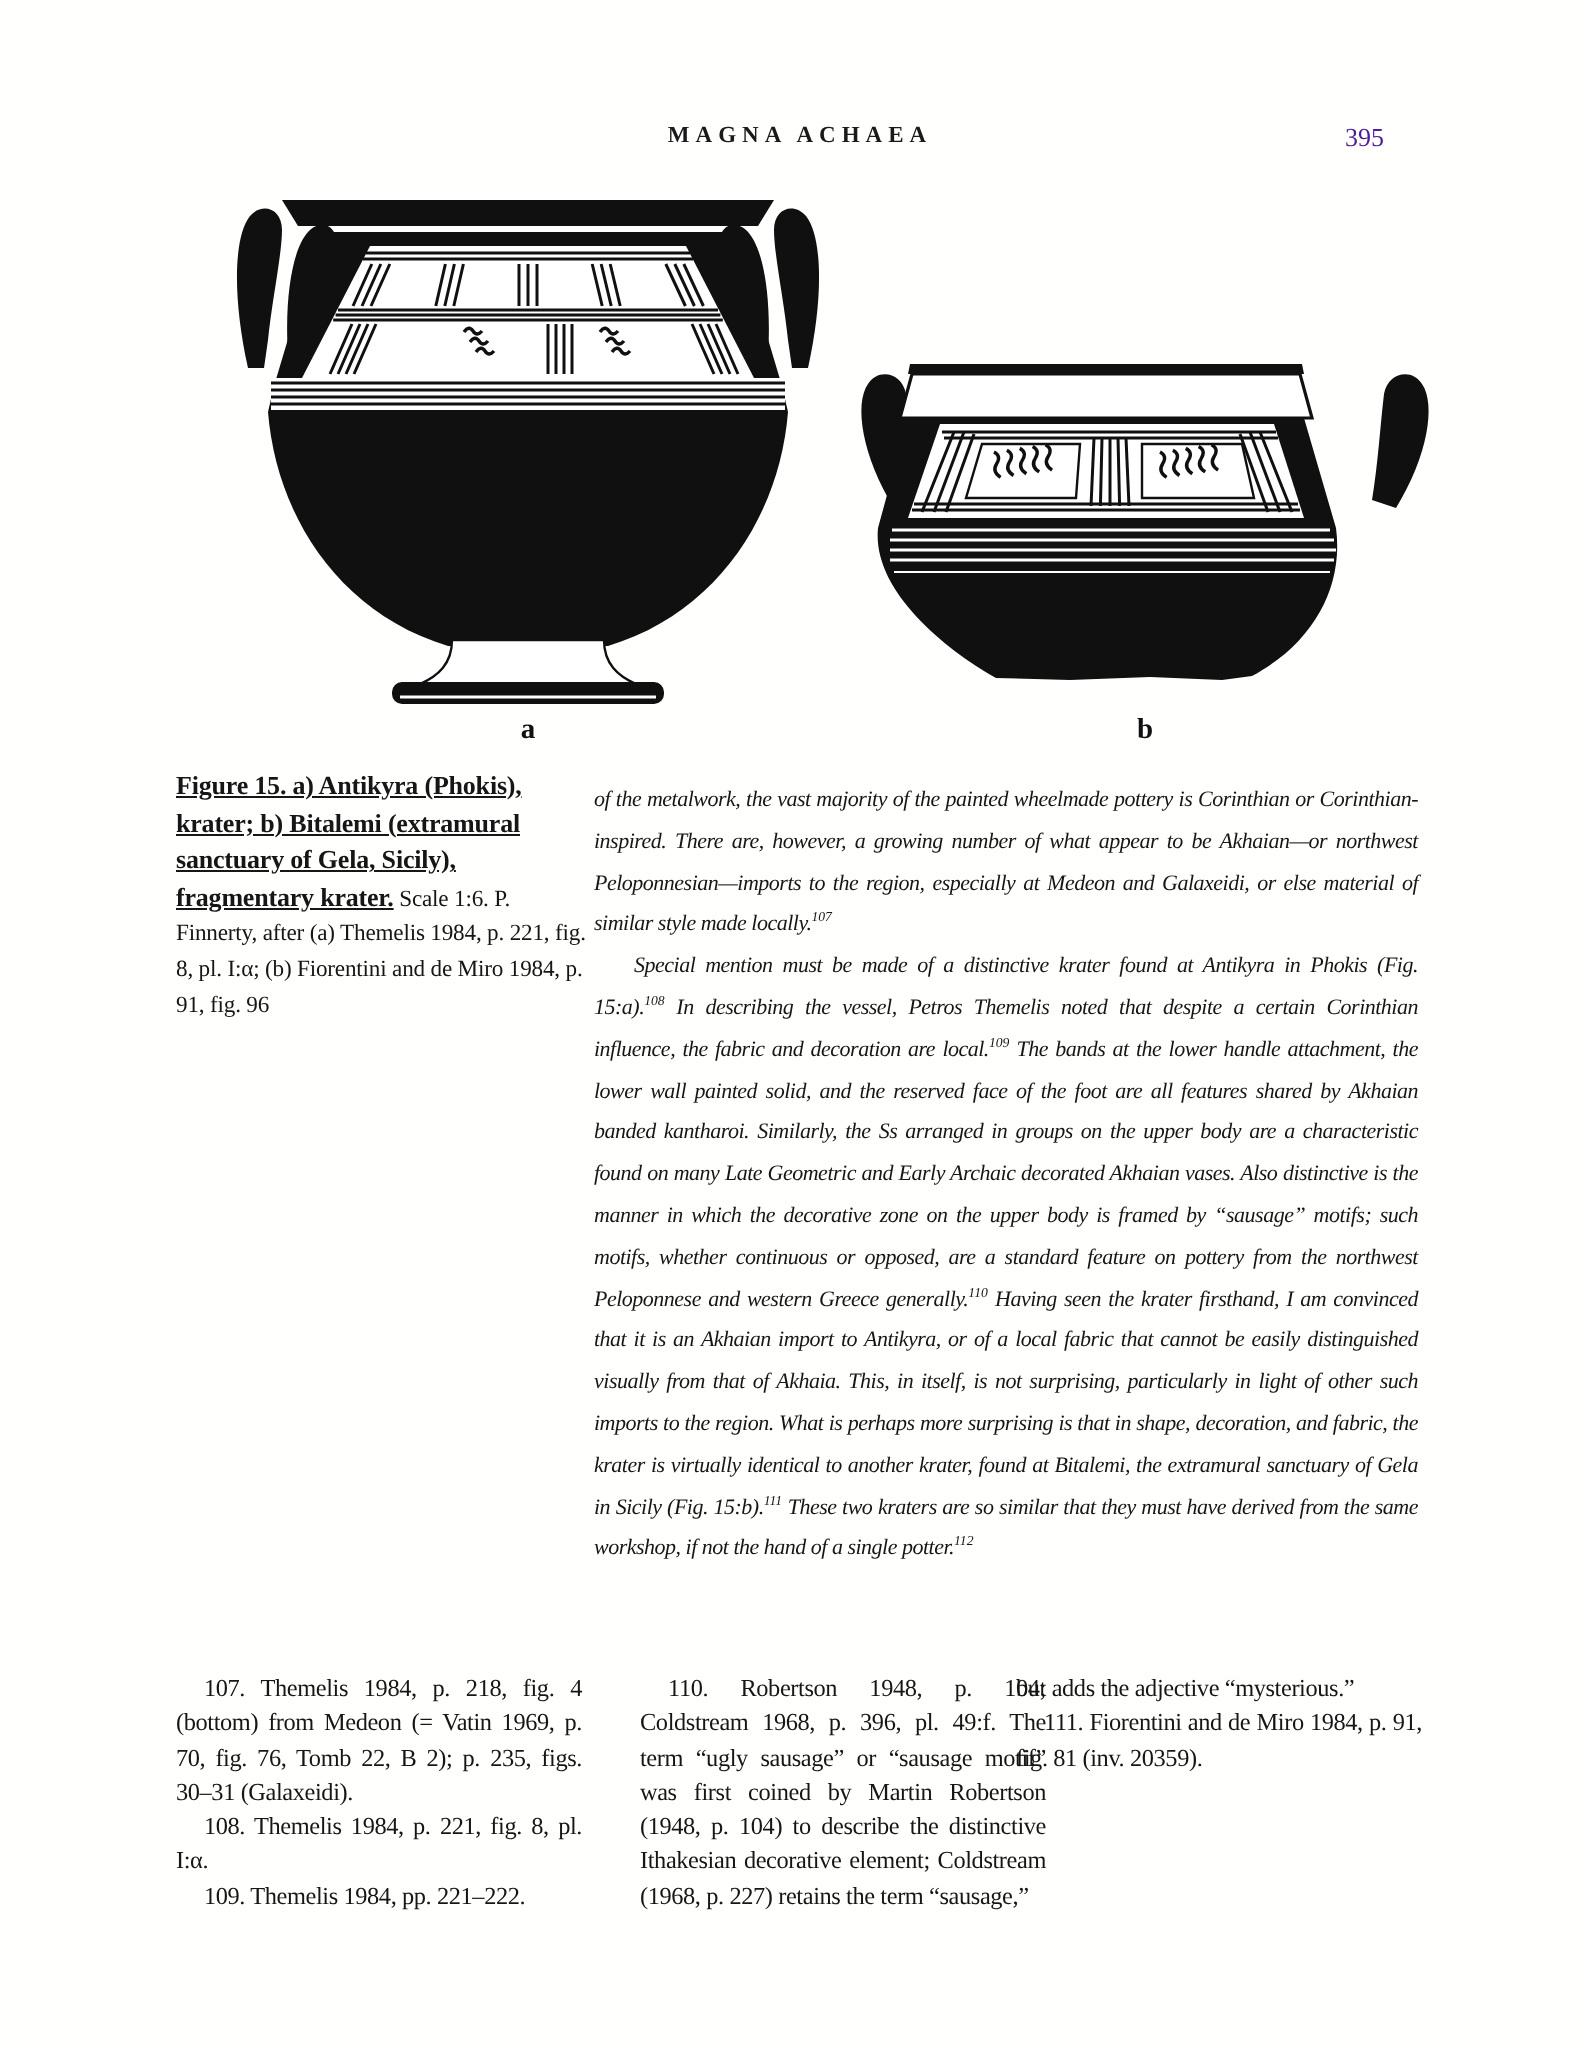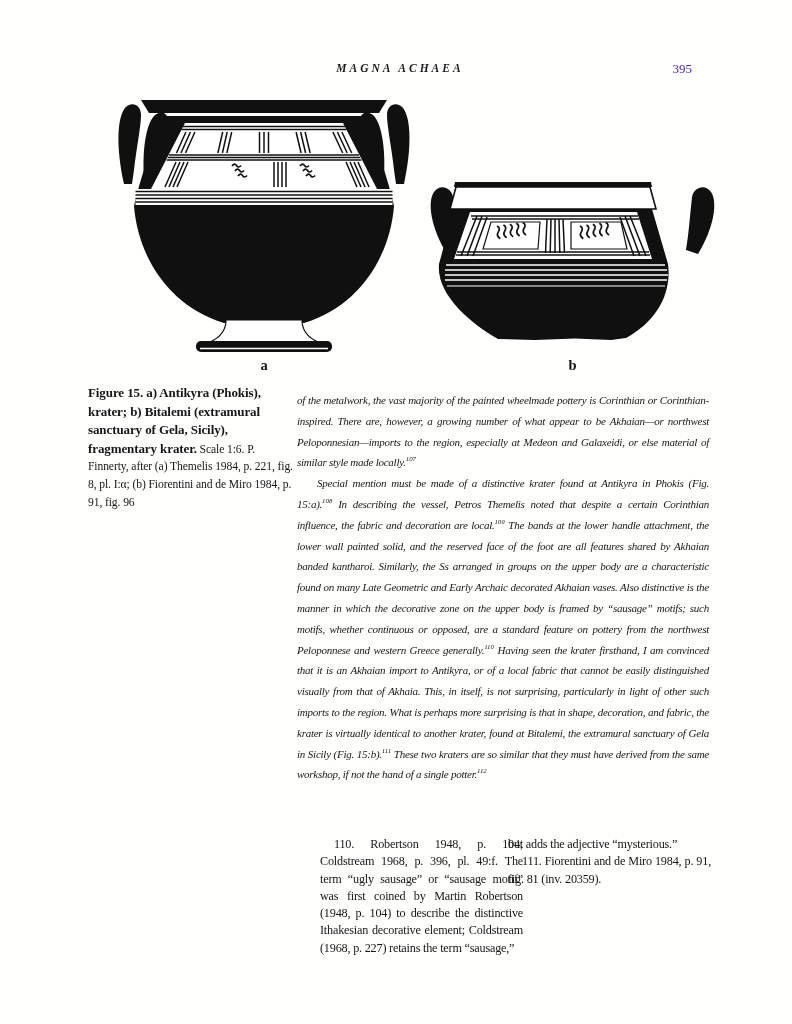--- a/index.html
+++ b/index.html
@@ -2,37 +2,37 @@
 <html><head>
 <meta charset="utf-8">
 <style>
   html,body{margin:0;padding:0;background:#ffffff;}
   .page{
     position:relative;width:792px;height:1024px;background:#fffffe;
     font-family:"Liberation Serif", serif;color:#161616;overflow:hidden;
   }
   .running-head{
     position:absolute;left:88px;top:62px;width:624px;text-align:center;
-    font-size:11.5px;font-weight:600;letter-spacing:3px;color:#1a1a1a;font-style:italic;
+    font-size:11.5px;font-weight:600;letter-spacing:3px;color:#1a1a1a;
   }
   .page-number{
     position:absolute;top:61px;right:100px;font-size:13px;color:#4c1d95;
   }
   .fig{position:absolute;}
   .fig-a{left:108px;top:96px;width:312px;}
   .fig-b{left:425px;top:166px;width:295px;}
   .fig svg{display:block;}
   .fig-label{width:100%;text-align:center;font-size:14.5px;font-weight:bold;color:#111;}
   .fig-a .fig-label{margin-top:1px;}
   .fig-b .fig-label{margin-top:5px;}
   .caption{
     position:absolute;left:88px;top:384px;width:206px;
     font-size:11.6px;line-height:17.6px;letter-spacing:-0.1px;text-align:left;margin:0;
   }
-  .caption b{font-size:13px;}
+  .caption b{font-size:13px;text-decoration:underline;}
   .body-text{
     position:absolute;left:297px;top:390px;width:412px;
     font-size:11px;line-height:20.8px;letter-spacing:-0.25px;text-align:justify;font-style:italic;
   }
   .body-text .bp{margin:0;}
   .body-text .bp-indent{text-indent:20px;}
   sup{font-size:0.62em;line-height:0;vertical-align:super;letter-spacing:0;}
   .fn-col{
     position:absolute;top:836px;width:203px;
     font-size:12.2px;line-height:17.3px;letter-spacing:-0.2px;text-align:justify;
@@ -216,20 +216,25 @@
     <div class="fig-label">b</div>
   </div>
 
   <p class="caption"><b>Figure 15. a) Antikyra (Phokis), krater; b) Bitalemi (extramural sanctuary of Gela, Sicily), fragmentary krater.</b><span> Scale 1:6. P. Finnerty, after (a) Themelis 1984, p. 221, fig. 8, pl. I:α; (b) Fiorentini and de Miro 1984, p. 91, fig. 96</span></p>
 
   <div class="body-text">
       <p class="bp">of the metalwork, the vast majority of the painted wheelmade pottery is Corinthian or Corinthian-inspired. There are, however, a growing number of what appear to be Akhaian—or northwest Peloponnesian—imports to the region, especially at Medeon and Galaxeidi, or else material of similar style made locally.<sup>107</sup></p>
       <p class="bp bp-indent">Special mention must be made of a distinctive krater found at Antikyra in Phokis (Fig. 15:a).<sup>108</sup> In describing the vessel, Petros Themelis noted that despite a certain Corinthian influence, the fabric and decoration are local.<sup>109</sup> The bands at the lower handle attachment, the lower wall painted solid, and the reserved face of the foot are all features shared by Akhaian banded kantharoi. Similarly, the Ss arranged in groups on the upper body are a characteristic found on many Late Geometric and Early Archaic decorated Akhaian vases. Also distinctive is the manner in which the decorative zone on the upper body is framed by “sausage” motifs; such motifs, whether continuous or opposed, are a standard feature on pottery from the northwest Peloponnese and western Greece generally.<sup>110</sup> Having seen the krater firsthand, I am convinced that it is an Akhaian import to Antikyra, or of a local fabric that cannot be easily distinguished visually from that of Akhaia. This, in itself, is not surprising, particularly in light of other such imports to the region. What is perhaps more surprising is that in shape, decoration, and fabric, the krater is virtually identical to another krater, found at Bitalemi, the extramural sanctuary of Gela in Sicily (Fig. 15:b).<sup>111</sup> These two kraters are so similar that they must have derived from the same workshop, if not the hand of a single potter.<sup>112</sup></p>
     </div>
 
+  <div class="fn-col fn-col-1">
+      <p class="fn fn-indent">107. Themelis 1984, p. 218, fig. 4 (bottom) from Medeon (= Vatin 1969, p. 70, fig. 76, Tomb 22, B 2); p. 235, figs. 30–31 (Galaxeidi).</p>
+      <p class="fn fn-indent">108. Themelis 1984, p. 221, fig. 8, pl. I:α.</p>
+      <p class="fn fn-indent">109. Themelis 1984, pp. 221–222.</p>
+    </div>
   <div class="fn-col fn-col-2">
       <p class="fn fn-indent">110. Robertson 1948, p. 104; Coldstream 1968, p. 396, pl. 49:f. The term “ugly sausage” or “sausage motif” was first coined by Martin Robertson (1948, p. 104) to describe the distinctive Ithakesian decorative element; Coldstream (1968, p. 227) retains the term “sausage,”</p>
     </div>
   <div class="fn-col fn-col-3">
       <p class="fn">but adds the adjective “mysterious.”</p>
       <p class="fn fn-indent">111. Fiorentini and de Miro 1984, p. 91, fig. 81 (inv. 20359).</p>
     </div>
 
 </div>
 

